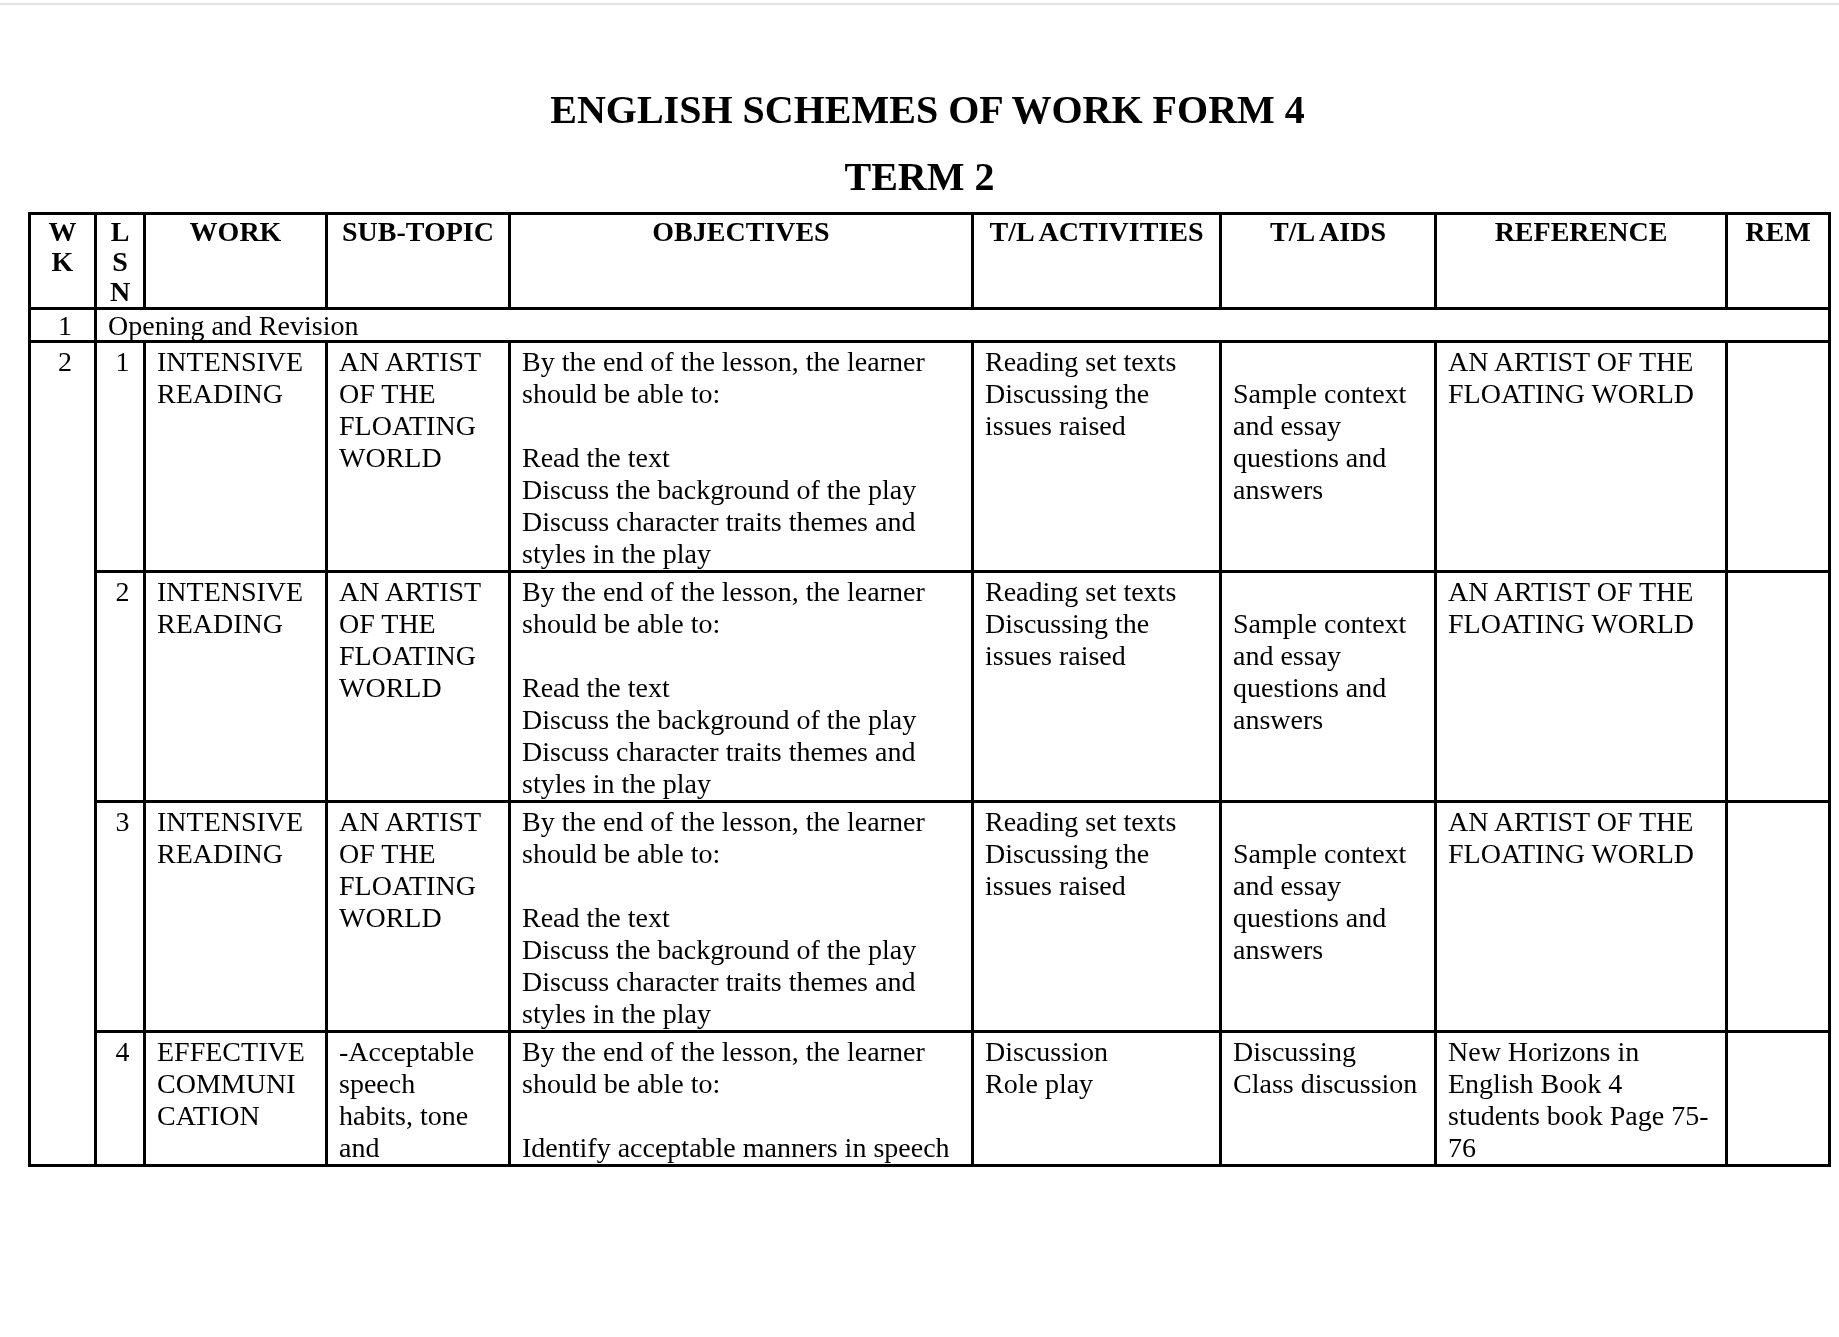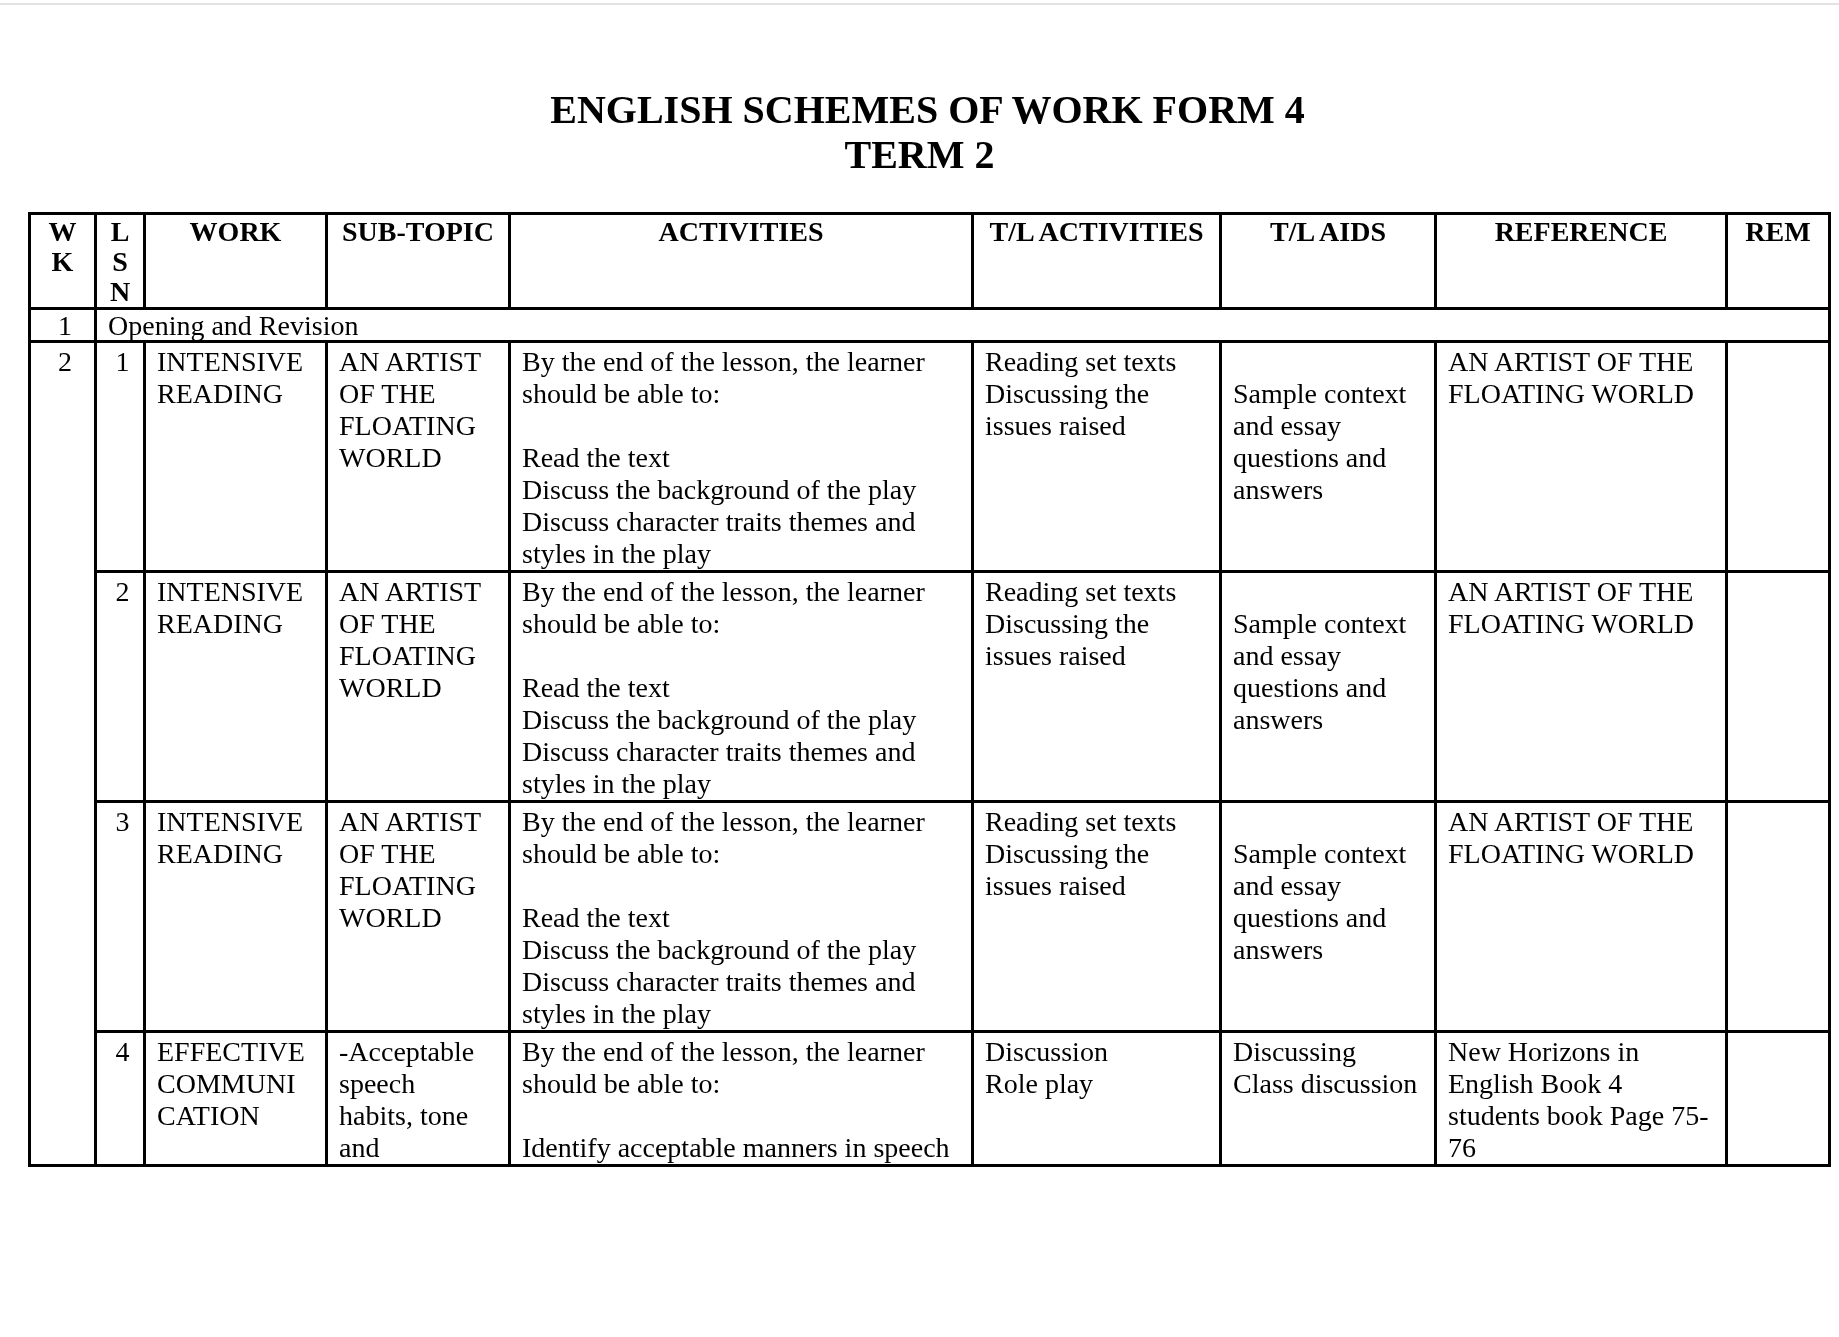--- a/index.html
+++ b/index.html
@@ -14,21 +14,21 @@
   .top-rule{
     position:absolute;left:0;top:3px;width:100%;height:2px;
     background:#e2e2e2;
   }
   .doc-title{
     position:absolute;top:80px;left:0;width:100%;
     text-align:center;font-weight:bold;font-size:40px;line-height:44px;
     margin:8px;
   }
   .doc-subtitle{
-    position:absolute;top:133px;left:0;width:100%;
+    position:absolute;top:155px;left:0;width:100%;
     text-align:center;font-weight:bold;font-size:40px;line-height:44px;
     margin:0;
   }
   table.scheme{
     position:absolute;left:28px;top:212px;
     width:1800px;
     border-collapse:collapse;
     table-layout:fixed;
   }
   table.scheme th, table.scheme td{
@@ -77,21 +77,21 @@
     </colgroup>
     <thead>
       <tr class="hdr">
         <th>W
 K</th>
         <th>L
 S
 N</th>
         <th>WORK</th>
         <th>SUB-TOPIC</th>
-        <th>ACTIVITIES</th>
+        <th>OBJECTIVES</th>
         <th>T/L ACTIVITIES</th>
         <th>T/L AIDS</th>
         <th>REFERENCE</th>
         <th>REM</th>
       </tr>
     </thead>
     <tbody>
       <tr class="row-opening">
         <td class="num">1</td>
         <td class="opening-label" colspan="8">Opening and Revision</td>

